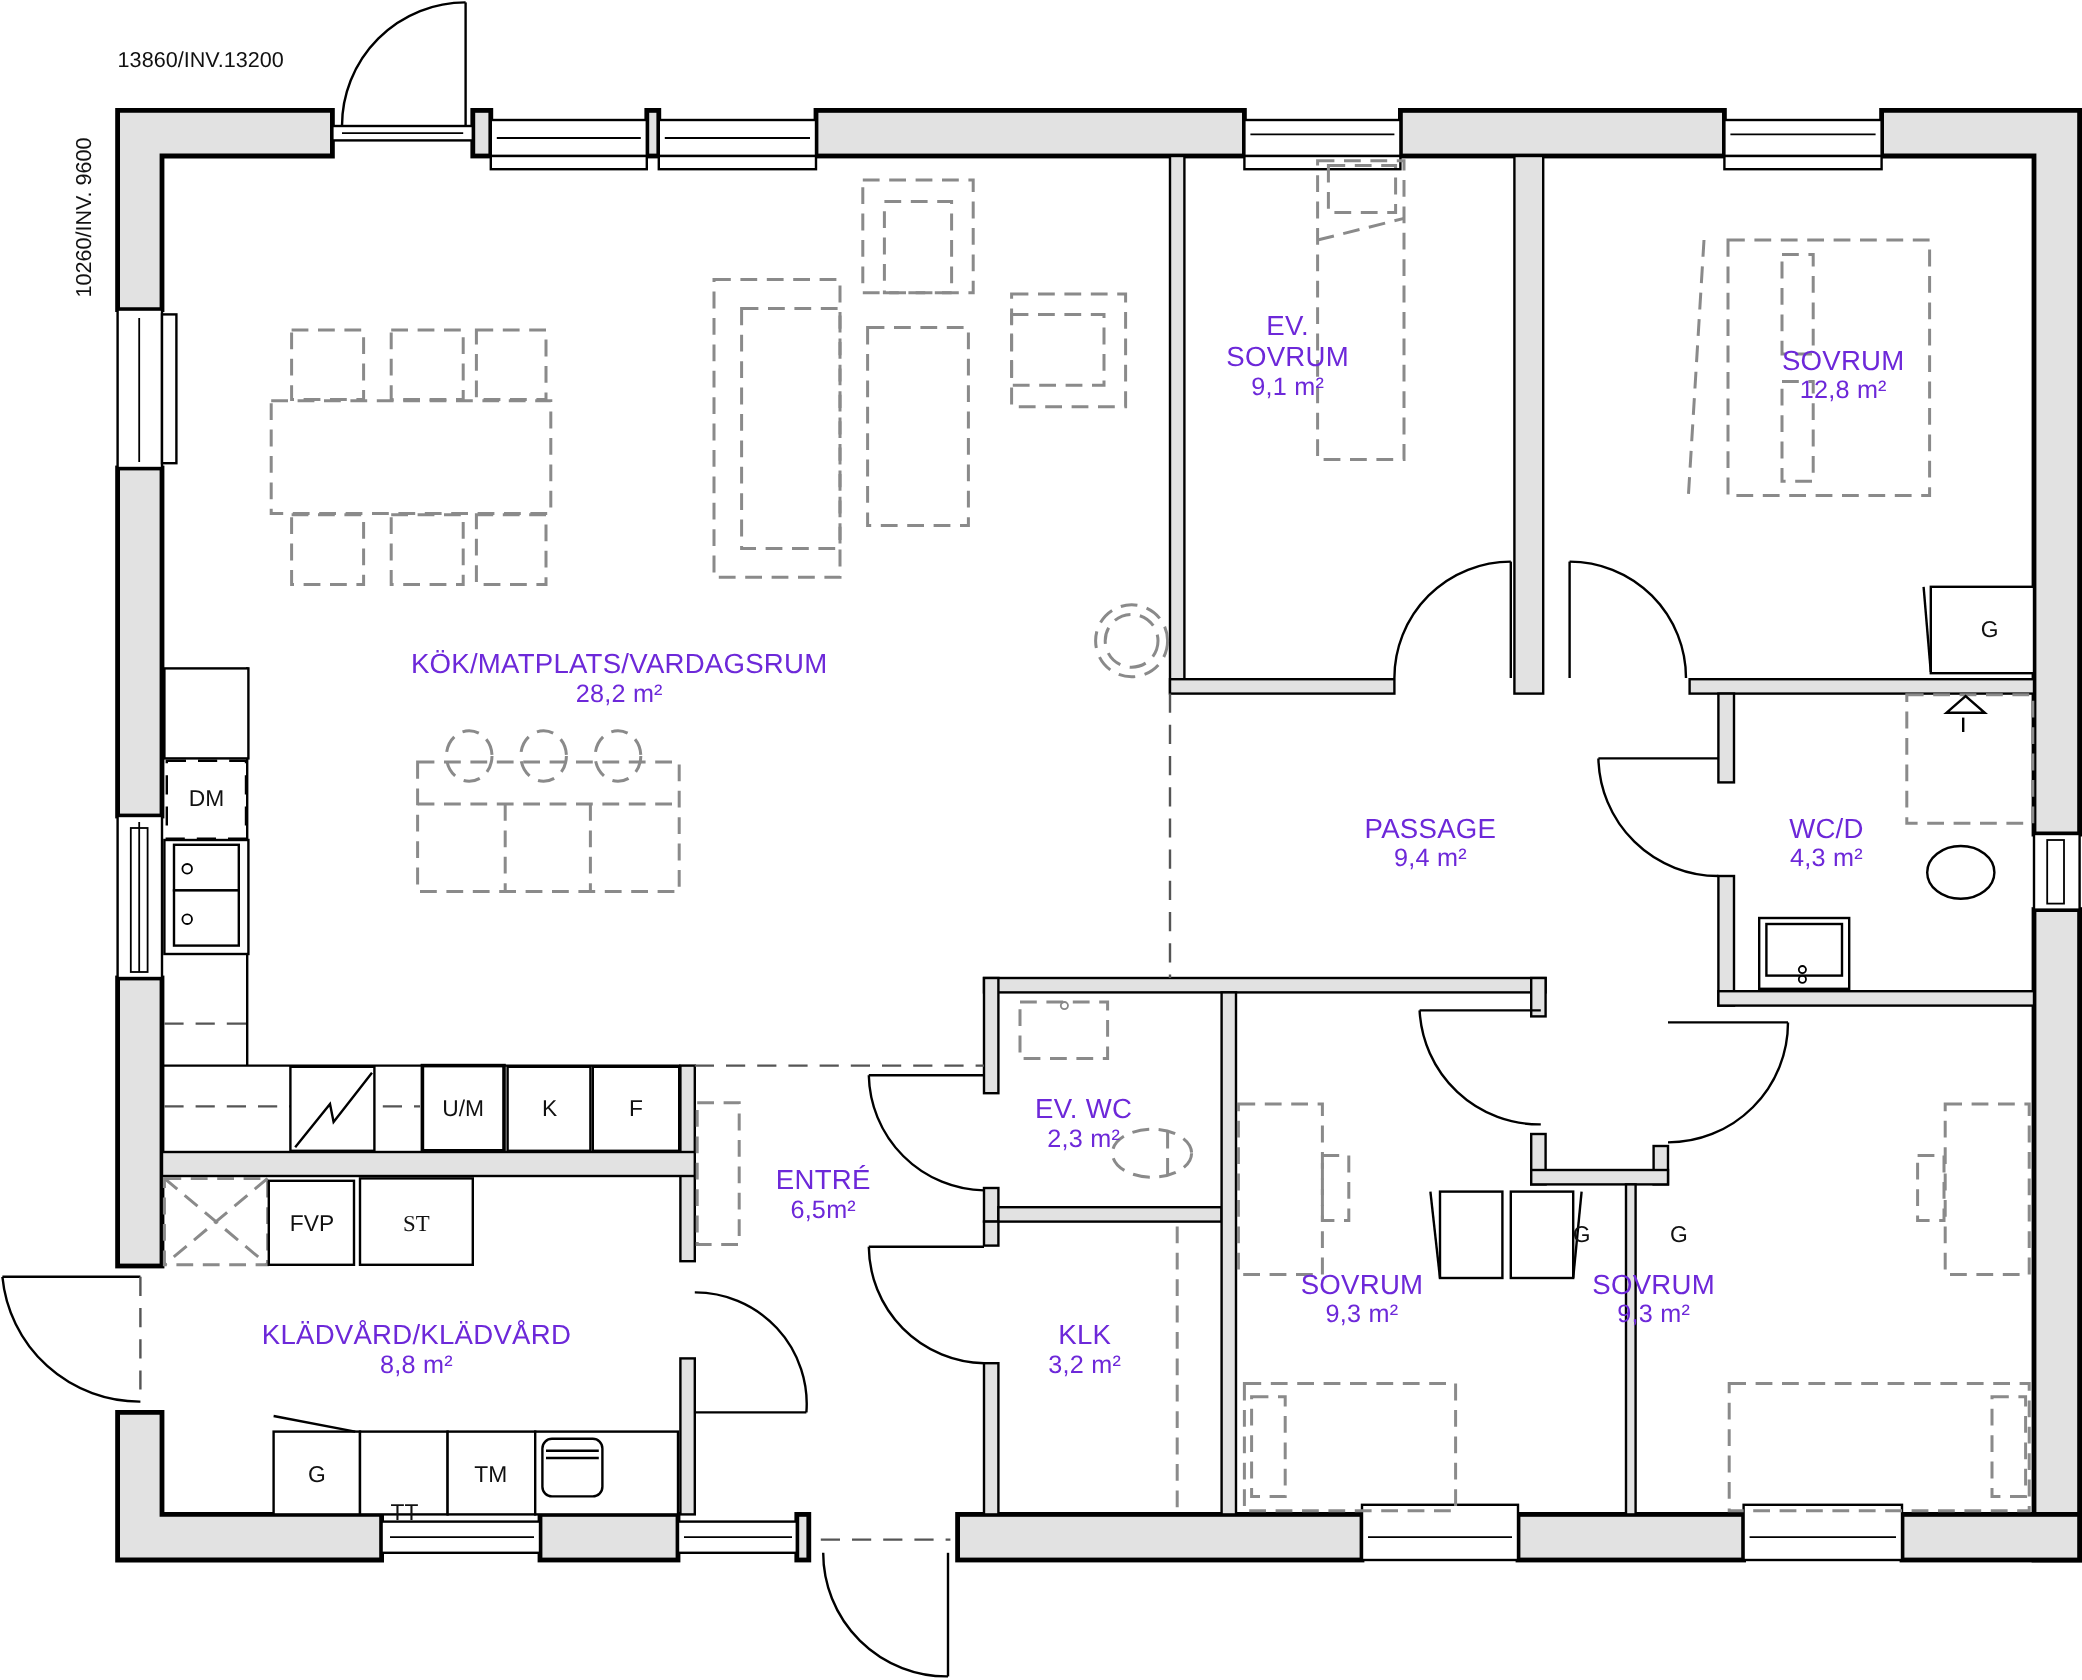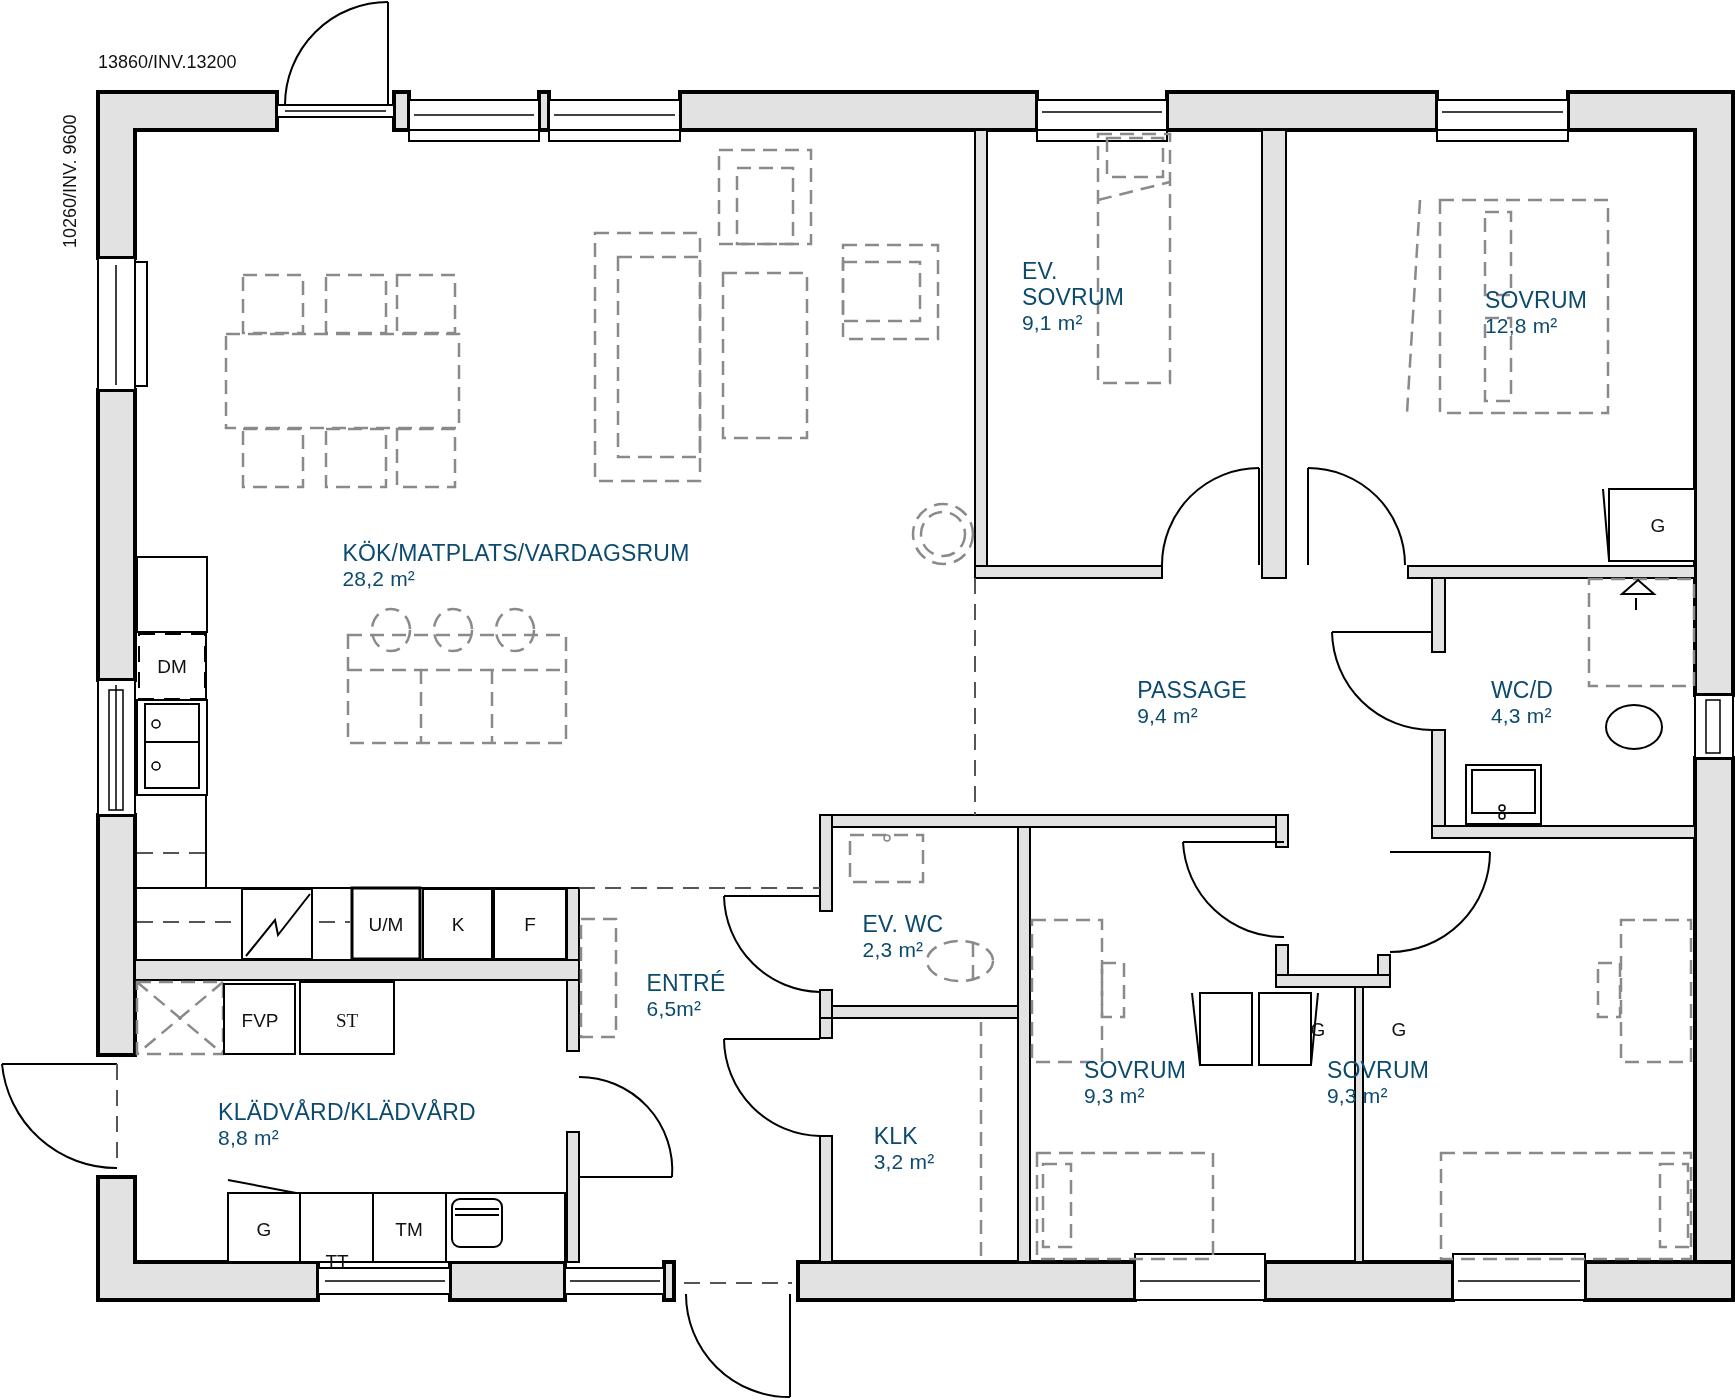--- a/index.html
+++ b/index.html
@@ -6,21 +6,21 @@
   body { width:1735px; height:1400px; position:relative; overflow:hidden; font-family:"Liberation Sans", sans-serif; }
   svg { position:absolute; left:0; top:0; }
   .wall { fill:#e2e2e2; stroke:#000; stroke-width:4; }
   .iwall { fill:#e2e2e2; stroke:#000; stroke-width:2; }
   .line { fill:none; stroke:#000; stroke-width:2; }
   .thin { fill:none; stroke:#000; stroke-width:1.5; }
   .win { fill:#fff; stroke:#000; stroke-width:2; }
   .dash { fill:none; stroke:#8a8a8a; stroke-width:2.5; stroke-dasharray:14 8; }
   .dash2 { fill:none; stroke:#555; stroke-width:2; stroke-dasharray:16 10; }
   .fix { fill:#fff; stroke:#000; stroke-width:2; }
-  .lbl { position:absolute; color:#0c4a6e; font-size:23px; line-height:26px; letter-spacing:0.2px; transform:translateX(-50%); white-space:nowrap; }
+  .lbl { position:absolute; text-align:center; color:#6d28d9; font-size:23px; line-height:26px; letter-spacing:0.2px; transform:translateX(-50%); white-space:nowrap; }
   .lbl .area { font-size:21px; display:block; }
   .app { position:absolute; font-size:19px; color:#111; transform:translate(-50%,-50%); white-space:nowrap; }
   .dim { position:absolute; font-size:18px; color:#111; white-space:nowrap; }
   .dim-v { position:absolute; font-size:18px; color:#111; white-space:nowrap; transform-origin:left top; transform:rotate(-90deg); }
 </style>
 </head>
 <body>
 
 <svg width="1735" height="1400" viewBox="0 0 1735 1400" xmlns="http://www.w3.org/2000/svg">
 
@@ -271,21 +271,21 @@
     <rect class="fix" x="300" y="1193" width="73" height="69"></rect>
     <rect class="fix" x="373" y="1193" width="73" height="69"></rect>
     <rect class="fix" x="446" y="1193" width="119" height="69"></rect>
     <rect class="fix" x="452" y="1199" width="50" height="48" rx="8"></rect>
     <line class="line" x1="455" y1="1209" x2="499" y2="1209"></line>
     <line class="line" x1="455" y1="1215" x2="499" y2="1215"></line>
     <line class="line" x1="228" y1="1180" x2="296" y2="1193"></line>
   </g>
 </svg>
 
-<div class="dim" style="left:98px; top:52px;text-align:right;">13860/INV.13200</div>
+<div class="dim" style="left:98px; top:40px;text-align:right;">13860/INV.13200</div>
 <div class="dim-v" style="left:60px; top:248px;">10260/INV. 9600</div>
 
 <div class="lbl" style="left:516px; top:540px;">
   <span>KÖK/MATPLATS/VARDAGSRUM</span>
   <span class="area">28,2 m²</span>
 </div>
 
 <div class="lbl" style="left:1073px; top:258px;">
   <span style="display:block">EV.</span>
   <span style="display:block">SOVRUM</span>
@@ -310,21 +310,21 @@
 <div class="lbl" style="left:903px; top:911px;">
   <span style="display:block">EV. WC</span>
   <span class="area">2,3 m²</span>
 </div>
 
 <div class="lbl" style="left:686px; top:970px;">
   <span style="display:block">ENTRÉ</span>
   <span class="area">6,5m²</span>
 </div>
 
-<div class="lbl" style="left:904px; top:1099px;margin-top:24px;">
+<div class="lbl" style="left:904px; top:1099px;">
   <span style="display:block">KLK</span>
   <span class="area">3,2 m²</span>
 </div>
 
 <div class="lbl" style="left:347px; top:1099px;">
   <span style="display:block">KLÄDVÅRD/KLÄDVÅRD</span>
   <span class="area">8,8 m²</span>
 </div>
 
 <div class="lbl" style="left:1135px; top:1057px;">

